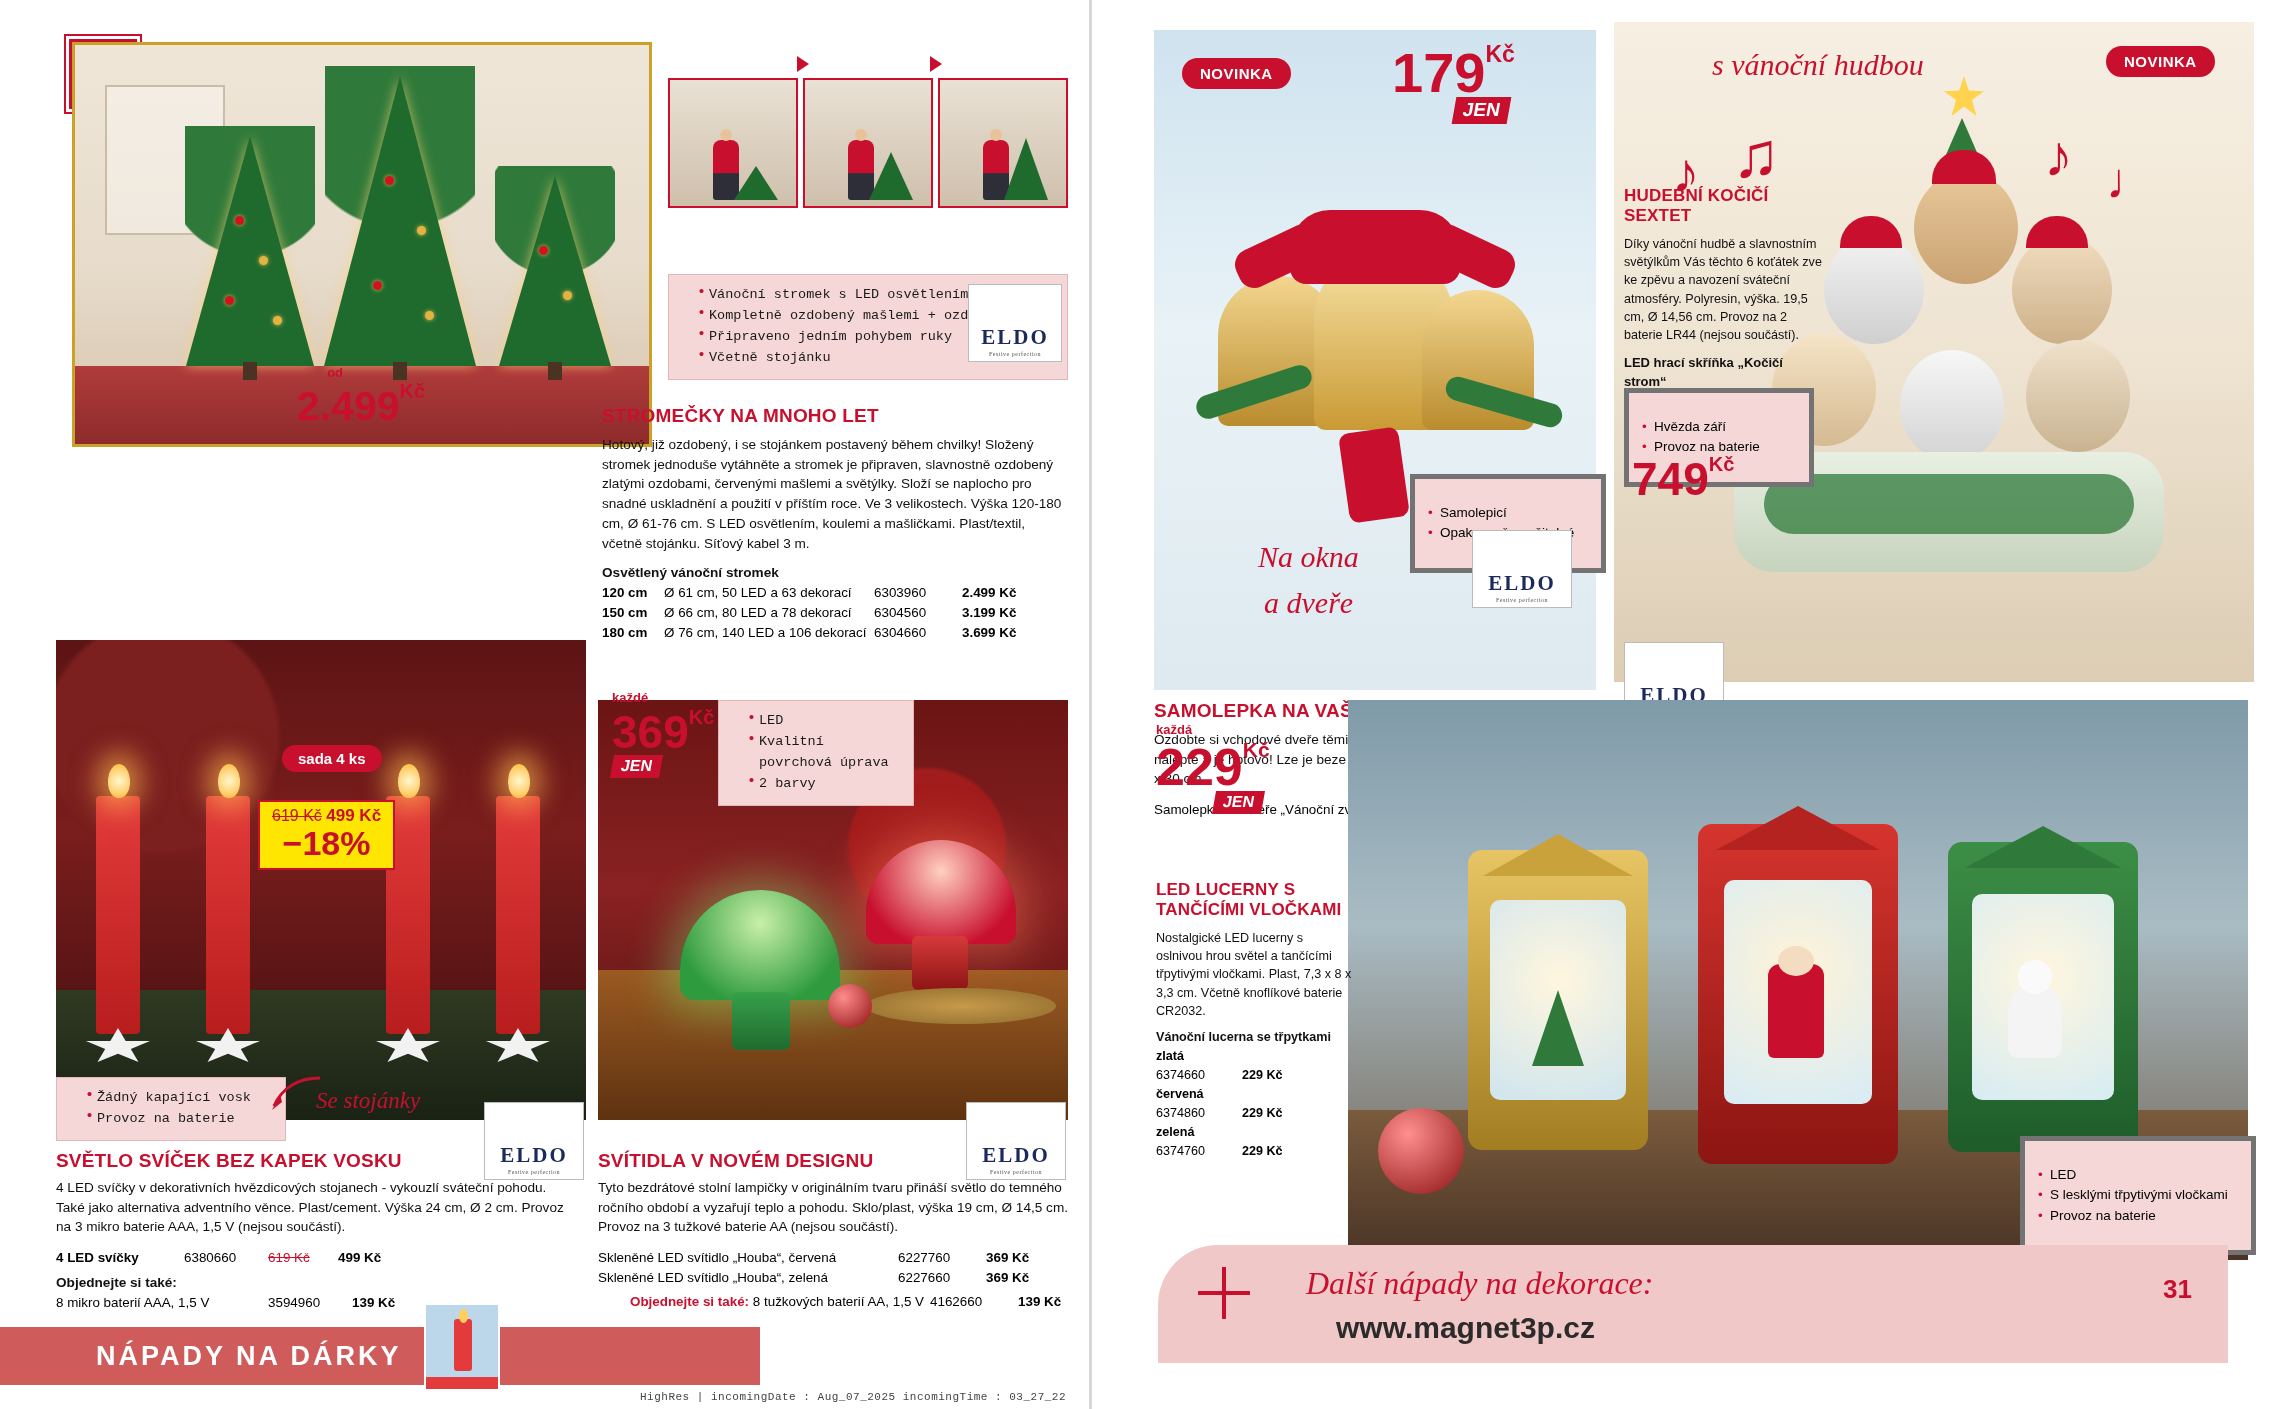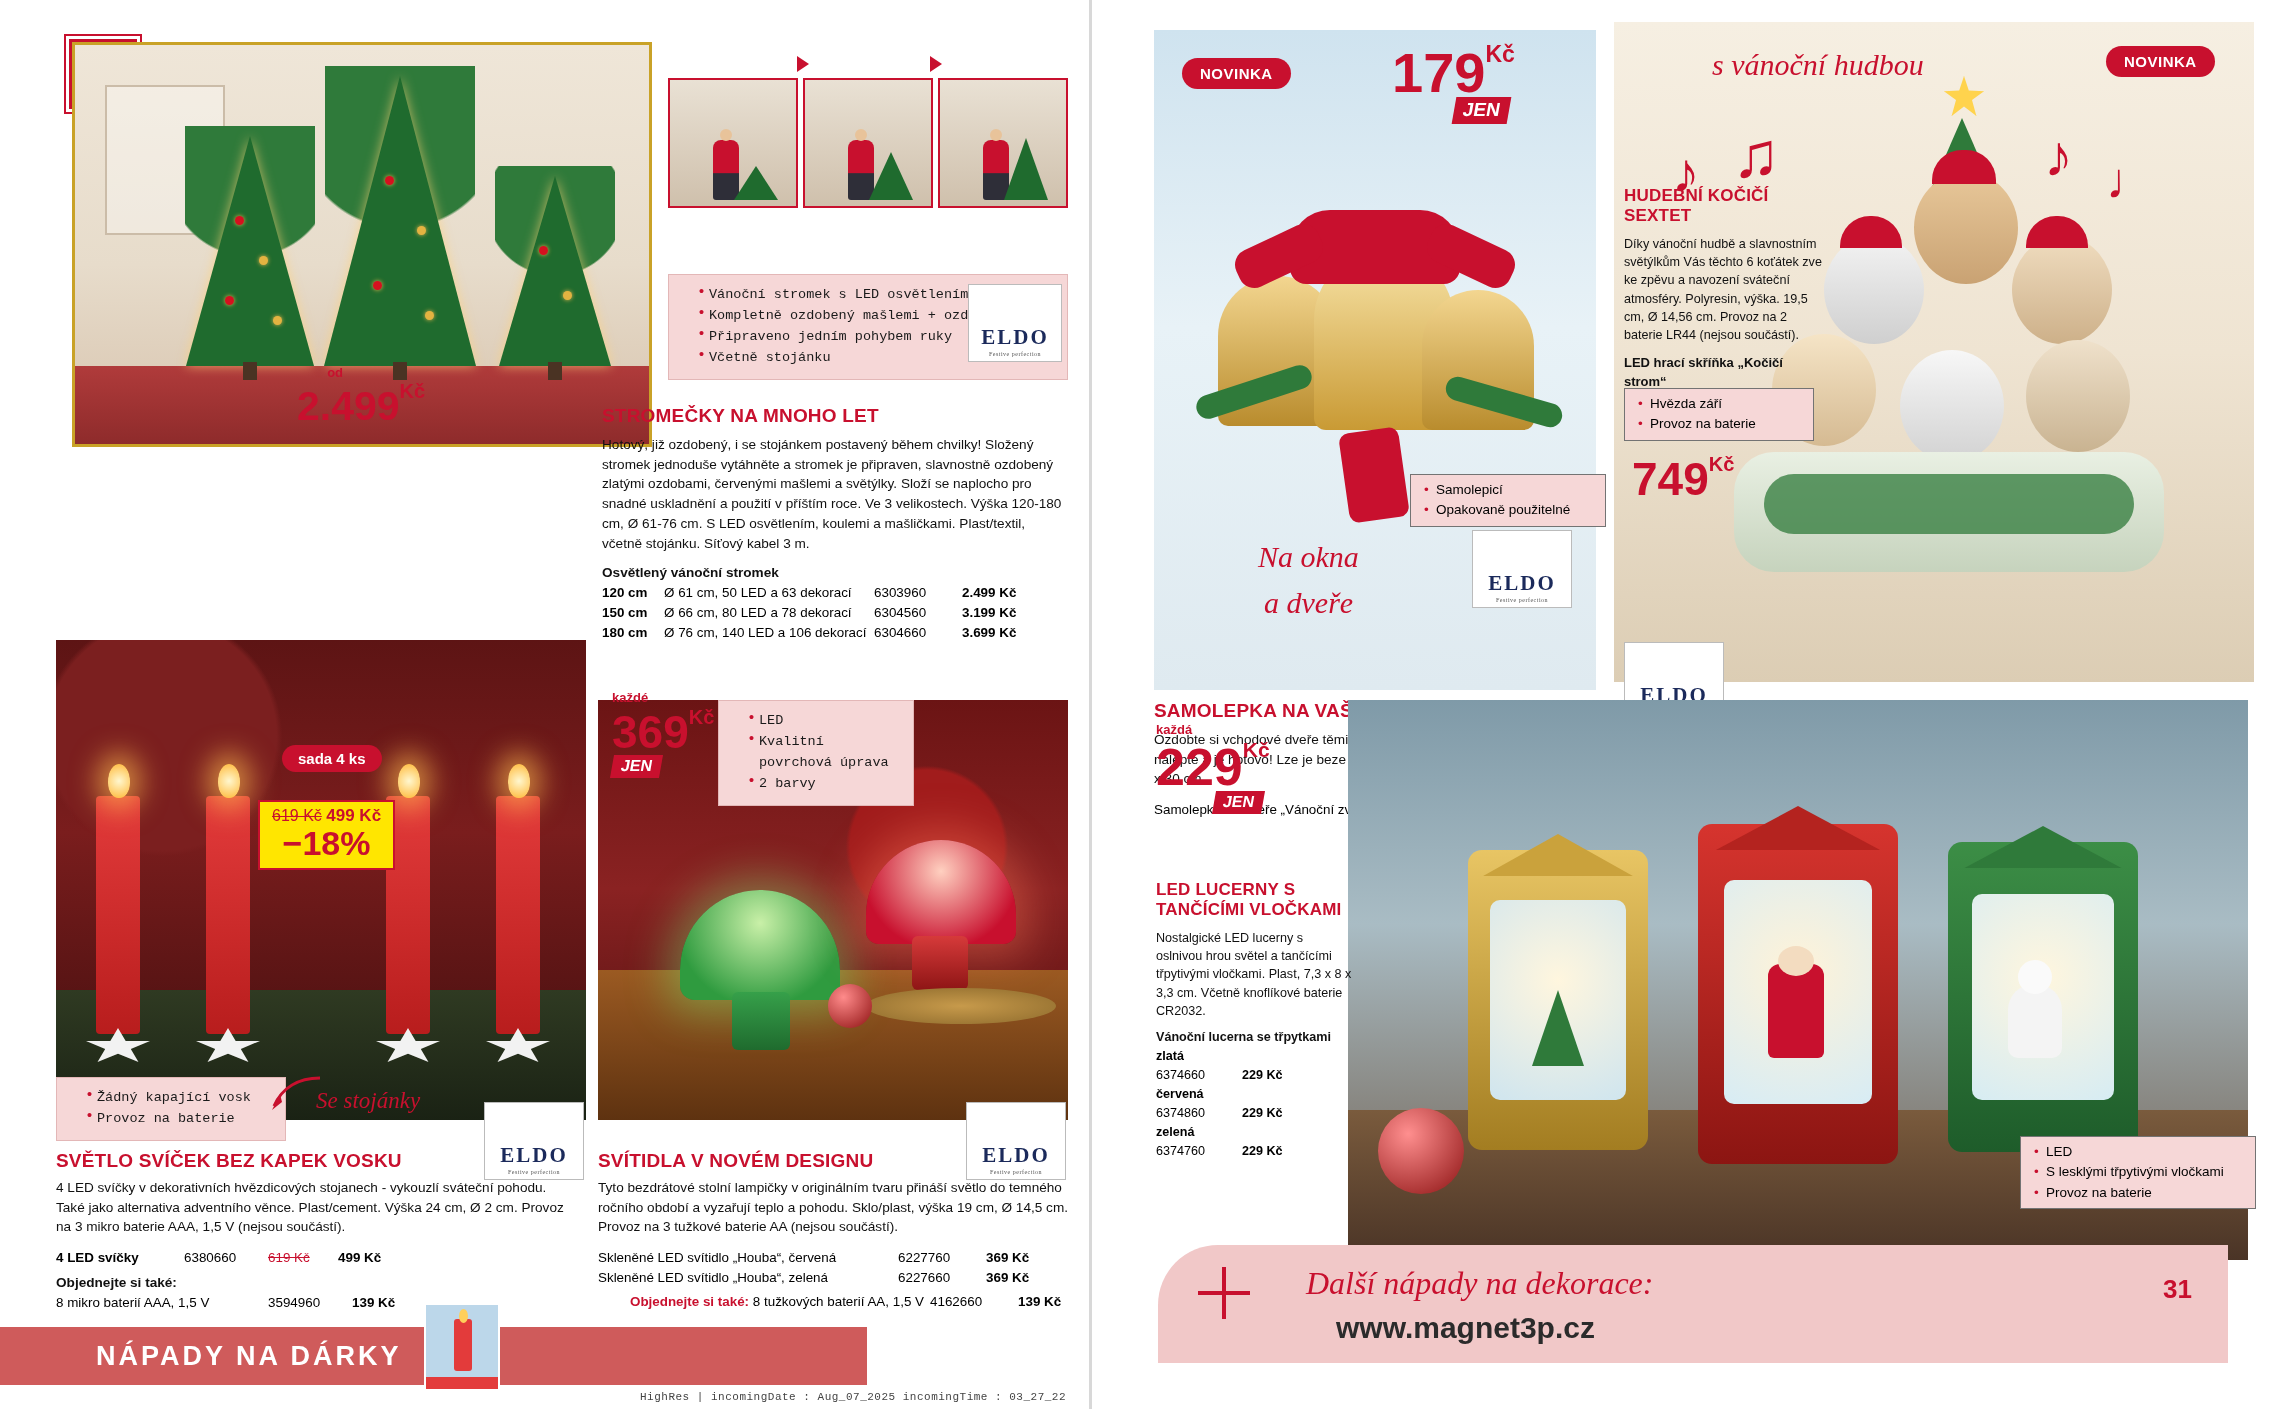--- a/index.html
+++ b/index.html
@@ -106,33 +106,33 @@
   .sada-tag { background:#c8102e; color:#fff; font-size:15px; font-weight:bold;
     padding:5px 16px; border-radius:14px; display:inline-block;}
   .disc-box { background:#ffe600; border:2px solid #c8102e; padding:4px 12px 8px; display:inline-block; text-align:center;}
   .disc-box .old { color:#c8102e; font-size:16px; text-decoration:line-through; }
   .disc-box .new { color:#c8102e; font-size:17px; font-weight:bold; }
   .disc-box .pct { color:#c8102e; font-size:34px; font-weight:bold; line-height:1; }
 
   .photo { position:absolute; overflow:hidden; }
 
   .footer-band {
-    position:absolute; left:0; bottom:24px; width:867px; height:58px;
+    position:absolute; left:0; bottom:24px; width:760px; height:58px;
     background:#cf5b5b; display:flex; align-items:center;
   }
   .footer-band span{ color:#fff; font-weight:bold; font-size:27px; letter-spacing:3px; margin-left:96px;}
 
   
   #right-page { position:absolute; left:1092px; top:0; width:1179px; height:1409px; background:#fff; }
 
   .novinka {
     background:#c8102e; color:#fff; font-weight:bold; font-size:15px;
     padding:7px 18px; border-radius:20px; display:inline-block; letter-spacing:.5px;
   }
-  .pink-box{ background:#f6d7d7; border:1px solid #737373; padding:5px 13px; font-size:13.5px; line-height:1.5;}
+  .pink-box{ background:#f6d7d7; border:5px solid #737373; padding:24px 13px; font-size:13.5px; line-height:1.5;}
   .pink-box ul{margin:0;padding:0;list-style:none;}
   .pink-box li{position:relative;padding-left:12px;}
   .pink-box li:before{content:"•";position:absolute;left:0;color:#c8102e;}
 
   .script { font-family:"Liberation Serif", serif; font-style:italic; color:#c8102e; }
 
   .bottom-cta {
     position:absolute; left:1158px; bottom:46px; width:1070px; height:118px;
     background:#f1c8c8; border-top-left-radius:60px;
   }

